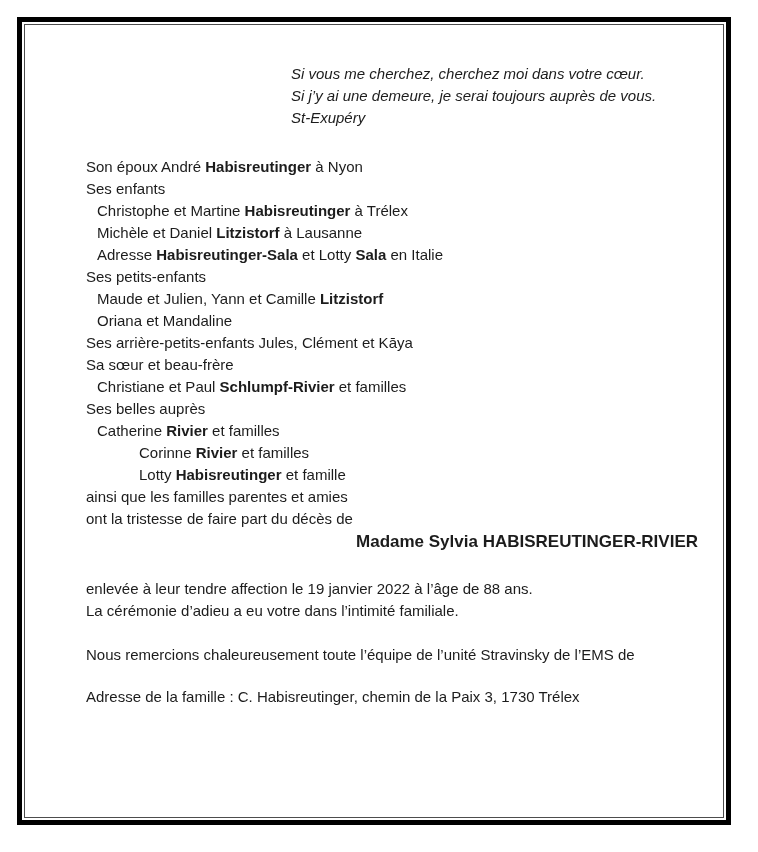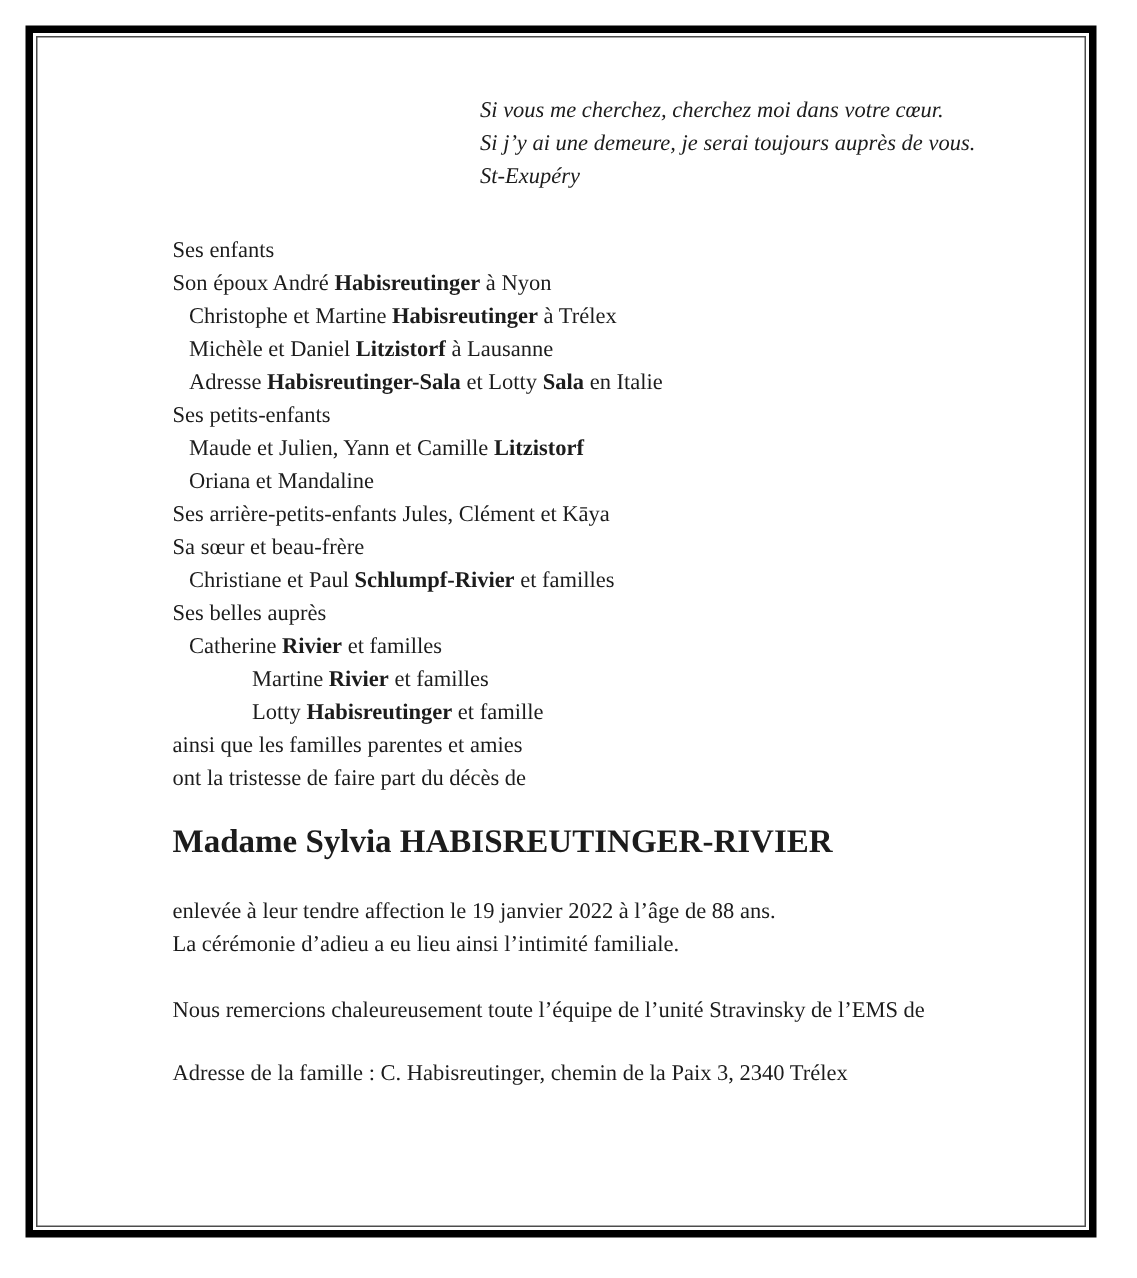--- a/index.html
+++ b/index.html
@@ -31,43 +31,42 @@
     bottom: 2px;
     border: 1px solid #4d4d4d;
   }
   .content {
     position: absolute;
     left: 1px;
     top: 1px;
     right: 1px;
     bottom: 1px;
     box-sizing: border-box;
-    padding: 37px 24px 0 89px;
-    font-family: Liberation Serif, serif;
+    padding: 37px 24px 0 60px;
+    font-family: Liberation Sans, sans-serif;
     font-size: 15px;
     line-height: 22px;
     color: #1c1c1c;
   }
   .quote-block {
     margin-left: 205px;
     font-style: italic;
   }
   .family-list {
     margin-top: 27px;
   }
   .fline.i0 { padding-left: 0; }
   .fline.i1 { padding-left: 11px; }
   .fline.i2 { padding-left: 53px; }
   .fline b { font-weight: bold; }
   .deceased-title {
-    margin-top: 19px;
-    font-size: 22px;
+    font-size: 17px;
     line-height: 24px;
     font-weight: bold;
-    text-align: left;
+    text-align: right;
   }
   .para-death {
     margin-top: 24px;
   }
   .para-thanks {
     margin-top: 22px;
   }
   .address-line {
     margin-top: 20px;
   }
@@ -80,48 +79,48 @@
     <div class="frame-inner">
       <div class="content">
 
         <div class="quote-block">
             <div>Si vous me cherchez, cherchez moi dans votre cœur.</div>
             <div>Si j’y ai une demeure, je serai toujours auprès de vous.</div>
             <div>St-Exupéry</div>
           </div>
 
         <div class="family-list">
+            <div class="fline i0"><span>Son époux André </span><b>Habisreutinger</b><span> à Nyon</span></div>
             <div class="fline i0"><span>Ses enfants</span></div>
-            <div class="fline i0"><span>Son époux André </span><b>Habisreutinger</b><span> à Nyon</span></div>
             <div class="fline i1"><span>Christophe et Martine </span><b>Habisreutinger</b><span> à Trélex</span></div>
             <div class="fline i1"><span>Michèle et Daniel </span><b>Litzistorf</b><span> à Lausanne</span></div>
             <div class="fline i1"><span>Adresse </span><b>Habisreutinger-Sala</b><span> et Lotty </span><b>Sala</b><span> en Italie</span></div>
             <div class="fline i0"><span>Ses petits-enfants</span></div>
             <div class="fline i1"><span>Maude et Julien, Yann et Camille </span><b>Litzistorf</b></div>
             <div class="fline i1"><span>Oriana et Mandaline</span></div>
             <div class="fline i0"><span>Ses arrière-petits-enfants Jules, Clément et Kāya</span></div>
             <div class="fline i0"><span>Sa sœur et beau-frère</span></div>
             <div class="fline i1"><span>Christiane et Paul </span><b>Schlumpf-Rivier</b><span> et familles</span></div>
             <div class="fline i0"><span>Ses belles auprès</span></div>
             <div class="fline i1"><span>Catherine </span><b>Rivier</b><span> et familles</span></div>
-            <div class="fline i2"><span>Martine </span><b>Rivier</b><span> et familles</span></div>
+            <div class="fline i2"><span>Corinne </span><b>Rivier</b><span> et familles</span></div>
             <div class="fline i2"><span>Lotty </span><b>Habisreutinger</b><span> et famille</span></div>
             <div class="fline i0"><span>ainsi que les familles parentes et amies</span></div>
             <div class="fline i0"><span>ont la tristesse de faire part du décès de</span></div>
           </div>
 
         <div class="deceased-title">Madame Sylvia HABISREUTINGER-RIVIER</div>
 
         <div class="para-death">
             <div>enlevée à leur tendre affection le 19 janvier 2022 à l’âge de 88 ans.</div>
-            <div>La cérémonie d’adieu a eu lieu ainsi l’intimité familiale.</div>
+            <div>La cérémonie d’adieu a eu votre dans l’intimité familiale.</div>
           </div>
 
         <div class="para-thanks">
             <div>Nous remercions chaleureusement toute l’équipe de l’unité Stravinsky de l’EMS de</div>
           </div>
 
-        <div class="address-line">Adresse de la famille : C. Habisreutinger, chemin de la Paix 3, 2340 Trélex</div>
+        <div class="address-line">Adresse de la famille : C. Habisreutinger, chemin de la Paix 3, 1730 Trélex</div>
 
       </div>
     </div>
   </div>
 </div>
 
 </body></html>

